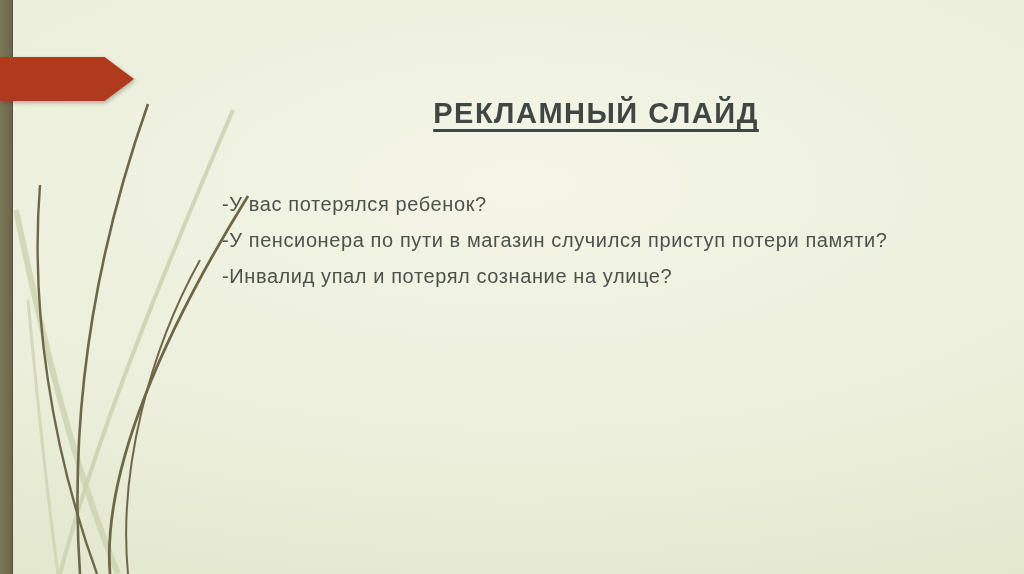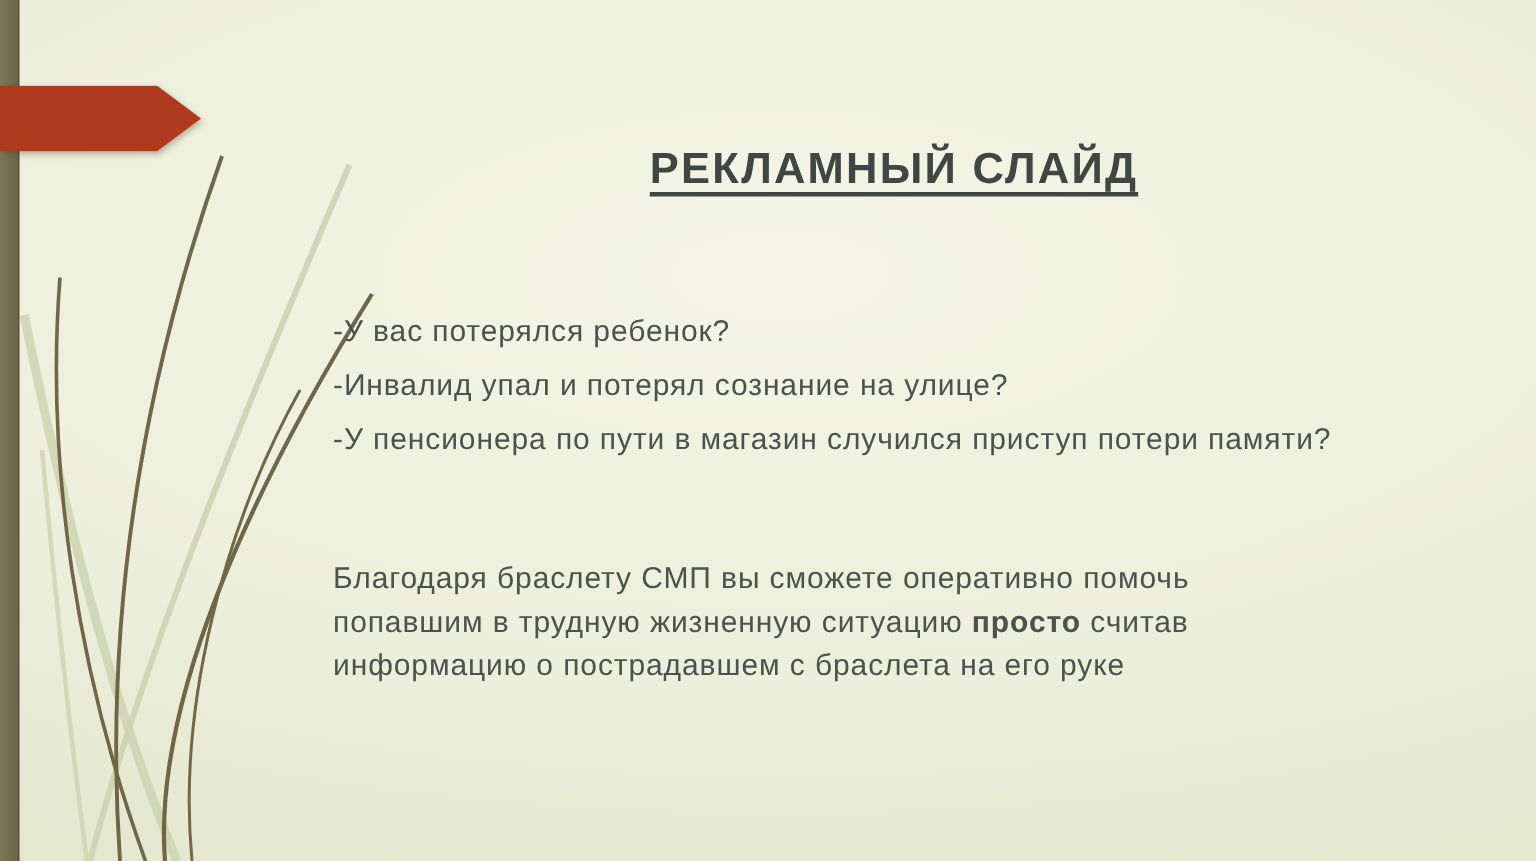--- a/index.html
+++ b/index.html
@@ -44,21 +44,21 @@
   .title{
     position:absolute;left:0;top:96px;width:100%;margin:0;
     text-align:center;
     font-size:29px;line-height:1.2;font-weight:bold;
     letter-spacing:1.5px;
     color:var(--title-text);
     text-decoration:underline;
     text-decoration-thickness:2.5px;
     text-underline-offset:6px;
   }
-  .bullets{position:absolute;left:52px;top:210px;width:790px;}
+  .bullets{position:absolute;left:52px;top:193px;width:790px;}
   .bullet{
     margin:0 0 13px 0;
     font-size:20px;line-height:23px;letter-spacing:0.6px;
     color:var(--body-text);
   }
   .paragraph{
     position:absolute;left:52px;top:372px;width:740px;
     font-size:20px;line-height:29px;letter-spacing:0.6px;
     color:var(--body-text);
   }
@@ -84,24 +84,19 @@
   <div class="arrow-wrap">
     <div class="arrow"></div>
   </div>
 
   <div class="content">
 
     <h1 class="title">РЕКЛАМНЫЙ СЛАЙД</h1>
 
     <div class="bullets">
       <p class="bullet">-У вас потерялся ребенок?</p>
+      <p class="bullet">-У пенсионера по пути в магазин случился приступ потери памяти?</p>
       <p class="bullet">-Инвалид упал и потерял сознание на улице?</p>
-      <p class="bullet">-У пенсионера по пути в магазин случился приступ потери памяти?</p>
     </div>
 
-    <div class="paragraph">
-      <span>Благодаря браслету СМП вы сможете оперативно помочь</span><br>
-      <span>попавшим в трудную жизненную ситуацию </span><strong>просто</strong><span> считав</span><br>
-      <span>информацию о пострадавшем с браслета на его руке</span>
-    </div>
 
   </div>
 </div>
 
 </body></html>

